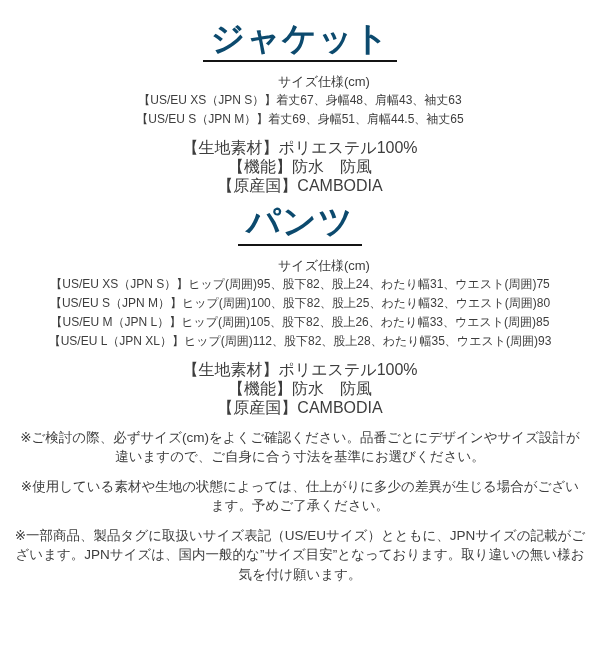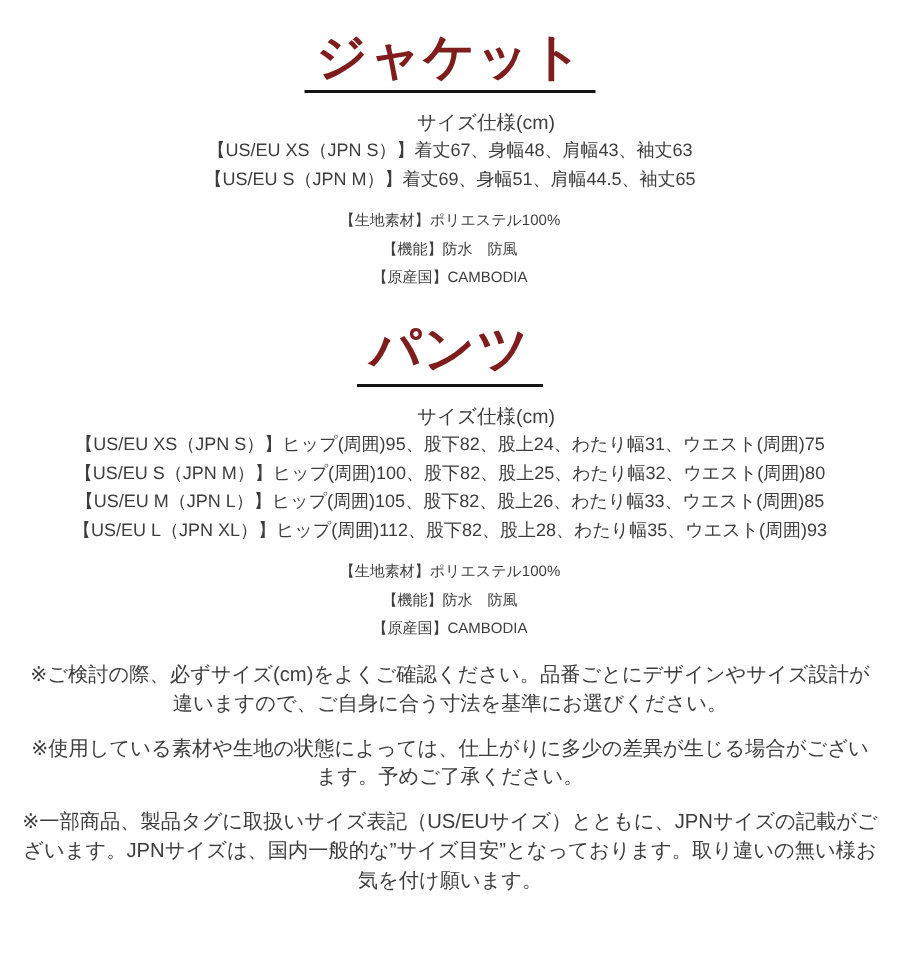--- a/index.html
+++ b/index.html
@@ -23,21 +23,21 @@
   }
   .section-title-wrap {
     text-align: center;
     margin: 0 0 10px 0;
   }
   .section-title {
     display: inline-block;
     font-size: 34px;
     line-height: 1.1;
     font-weight: bold;
-    color: #7f1d1d;
+    color: #0c4a6e;
     letter-spacing: 1px;
     border-bottom: 2px solid #141414;
     padding: 0 8px 3px 8px;
   }
   .size-header {
     font-size: 13px;
     line-height: 19px;
     margin: 0 0 0 0;
     color: #3d3d3d;
     padding-left: 48px;
@@ -45,26 +45,26 @@
   .spec-line {
     font-size: 12px;
     line-height: 19px;
     white-space: nowrap;
     color: #3d3d3d;
   }
   .details-block {
     margin-top: 9px;
   }
   .detail-line {
-    font-size: 10px;
+    font-size: 16px;
     line-height: 19px;
     color: #3d3d3d;
   }
   .section-jacket { margin-bottom: 0; }
-  .section-pants-title { margin-top: 20px; }
+  .section-pants-title { margin-top: 8px; }
   .notes-block {
     margin-top: 11px;
     padding: 0 4px;
   }
   .note-line {
     font-size: 13.5px;
     line-height: 19.5px;
     margin: 10px;
     text-align: center;
     color: #3d3d3d;

